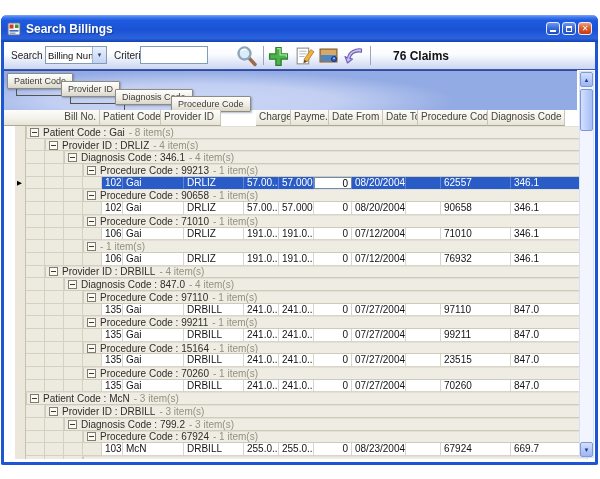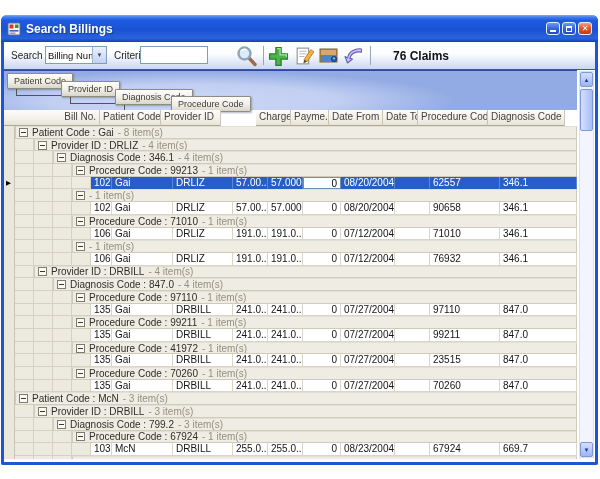--- a/index.html
+++ b/index.html
@@ -44,21 +44,21 @@
     background:linear-gradient(180deg,#FEFEFD 0%,#EEECE4 60%,#D9D6C8 100%);
     box-shadow:1px 1px 2px rgba(40,50,90,.35);white-space:nowrap;}
   .conn{position:absolute;border-left:1px solid #55544C;border-bottom:1px solid #55544C;}
   
   .ghead{position:absolute;left:0;top:40px;width:573px;height:16px;display:flex;}
   .hcell{flex:none;box-sizing:border-box;font-size:10px;color:#45433B;line-height:14px;padding:0 3px;
     white-space:nowrap;overflow:hidden;background:linear-gradient(180deg,#FDFCFA 0%,#F2F0E8 60%,#E6E3D7 100%);
     border-right:1px solid #C9C6B6;border-bottom:1px solid #ABA894;}
   .hcell.ar{text-align:right;}
   
-  .grows{position:absolute;left:0;top:56px;width:573px;height:333px;overflow:hidden;background:#7f1d1d;}
+  .grows{position:absolute;left:11px;top:56px;width:573px;height:333px;overflow:hidden;background:#7f1d1d;}
   .grow{display:flex;height:12.7px;}
   .selcell{width:11px;flex:none;background:#EBE8DB;border-right:1px solid #C6C3B1;box-sizing:border-box;position:relative;}
   .selarrow{position:absolute;left:2px;top:50%;transform:translateY(-50%);font-size:6.5px;color:#000;line-height:1;}
   .indcell{width:19px;flex:none;background:#EDEBE0;border-right:1px solid #D4D1C2;border-bottom:1px solid #D4D1C2;box-sizing:border-box;}
   .gbar{flex:1;min-width:0;background:#EFEDE3;border:1px solid #CECBBB;border-top-color:#E2E0D4;box-sizing:border-box;
     display:flex;align-items:center;gap:4px;padding-left:3px;white-space:nowrap;overflow:hidden;}
   .minusbox{width:9px;height:9px;flex:none;background:#FBFAF5;border:1px solid #7E7C6C;box-sizing:border-box;position:relative;}
   .minusbox::before{content:"";position:absolute;left:1px;right:1px;top:3px;height:1px;background:#3A3930;}
   .glabel{font-size:10px;color:#2E2D27;}
   .gcount{font-size:10px;color:#93907F;}
@@ -238,20 +238,21 @@
             <div class="dcell sel" style="width: 70px; background: rgb(42, 92, 200);">62557</div>
             <div class="dcell sel" style="width: 77px; background: rgb(42, 92, 200);">346.1</div>
           </div>
           <div class="grow">
             <div class="selcell"></div>
             <div class="indcell"></div>
             <div class="indcell"></div>
             <div class="indcell"></div>
             <div class="gbar">
               <span class="minusbox"></span>
+              <span class="glabel">Procedure Code : 90658 </span>
               <span class="gcount">- 1 item(s)</span>
             </div>
           </div>
           <div class="grow">
             <div class="selcell"></div>
             <div class="indcell"></div>
             <div class="indcell"></div>
             <div class="indcell"></div>
             <div class="indcell"></div>
             <div class="dcell ar" style="width: 21px;">102</div>
@@ -395,21 +396,21 @@
             <div class="dcell" style="width: 70px;">99211</div>
             <div class="dcell" style="width: 77px;">847.0</div>
           </div>
           <div class="grow">
             <div class="selcell"></div>
             <div class="indcell"></div>
             <div class="indcell"></div>
             <div class="indcell"></div>
             <div class="gbar">
               <span class="minusbox"></span>
-              <span class="glabel">Procedure Code : 41972 </span>
+              <span class="glabel">Procedure Code : 15164 </span>
               <span class="gcount">- 1 item(s)</span>
             </div>
           </div>
           <div class="grow">
             <div class="selcell"></div>
             <div class="indcell"></div>
             <div class="indcell"></div>
             <div class="indcell"></div>
             <div class="indcell"></div>
             <div class="dcell ar" style="width: 21px;">135</div>

